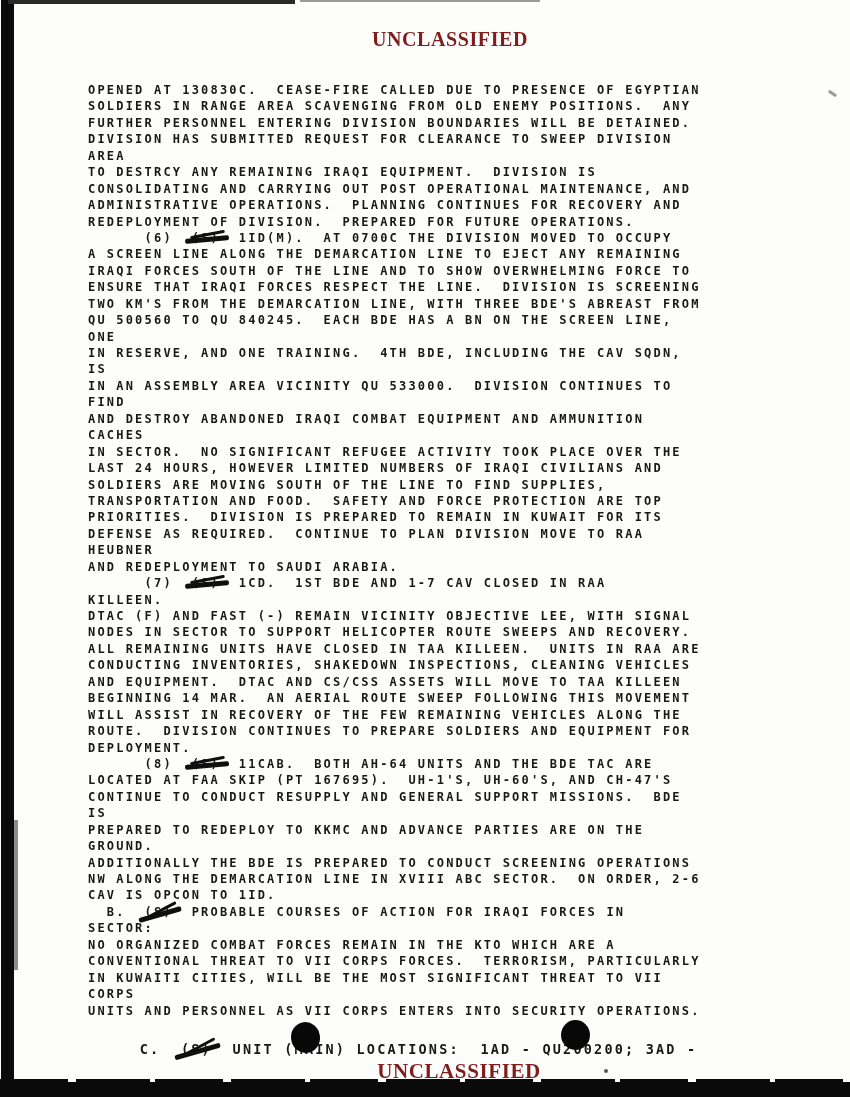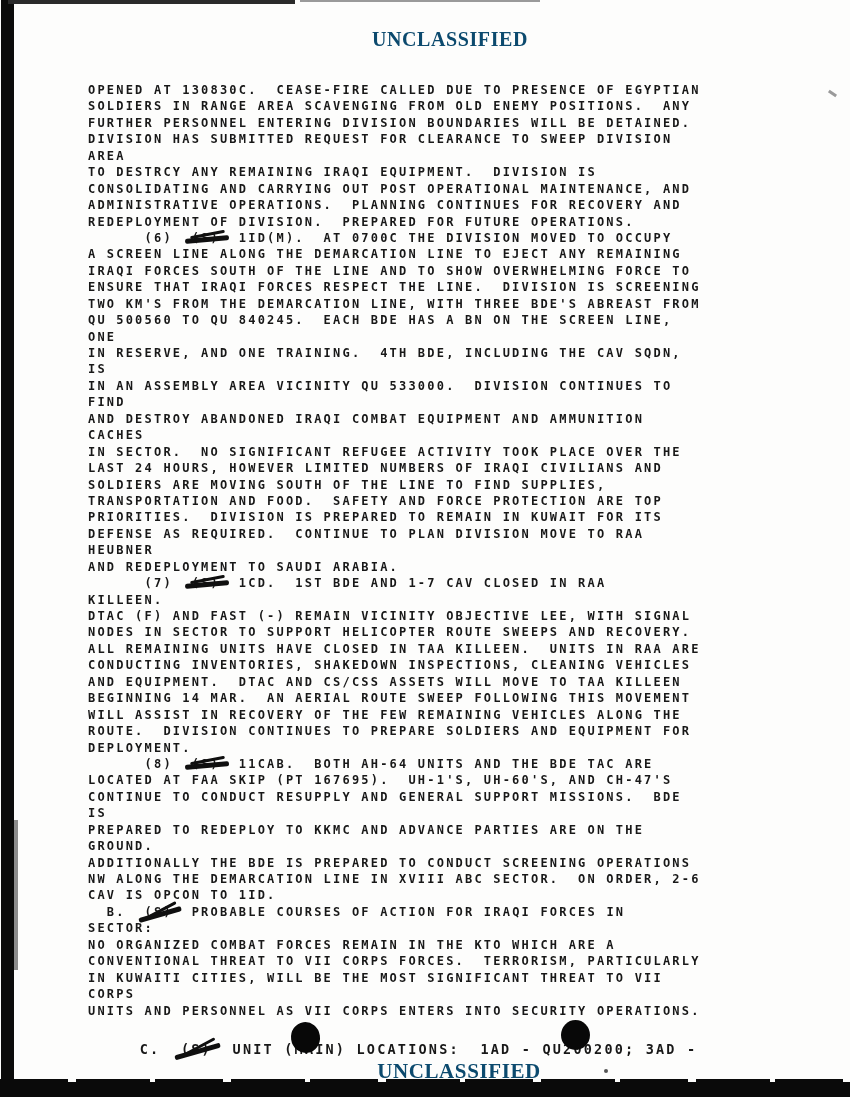--- a/index.html
+++ b/index.html
@@ -34,21 +34,21 @@
     background:#0a0a0a;
   }
   .bottom-bar::before {
     content:""; position:absolute; top:-3px; left:0; right:0; height:3px;
     background:repeating-linear-gradient(90deg,#0a0a0a 0 68px,transparent 68px 76px,#0a0a0a 76px 150px,transparent 150px 155px);
   }
   
   .banner {
     position:absolute; left:0; width:850px; text-align:center;
     font-family:"Liberation Serif","DejaVu Serif",serif;
-    font-weight:bold; color:#0c4a6e;
+    font-weight:bold; color:#7f1d1d;
   }
   .banner.top { top:28px; font-size:20px; letter-spacing:0.6px; padding-left:50px; box-sizing:border-box; }
   .banner.bottom { top:1059px; font-size:21px; letter-spacing:0.6px; padding-left:68px; box-sizing:border-box; }
   
   .doc-body {
     position:absolute; left:88px; top:82px; width:720px;
     font-size:12px; font-weight:bold; letter-spacing:2.2px;
     line-height:16.45px; color:#181818; white-space:pre;
   }
   .doc-body .line { height:16.45px; }

